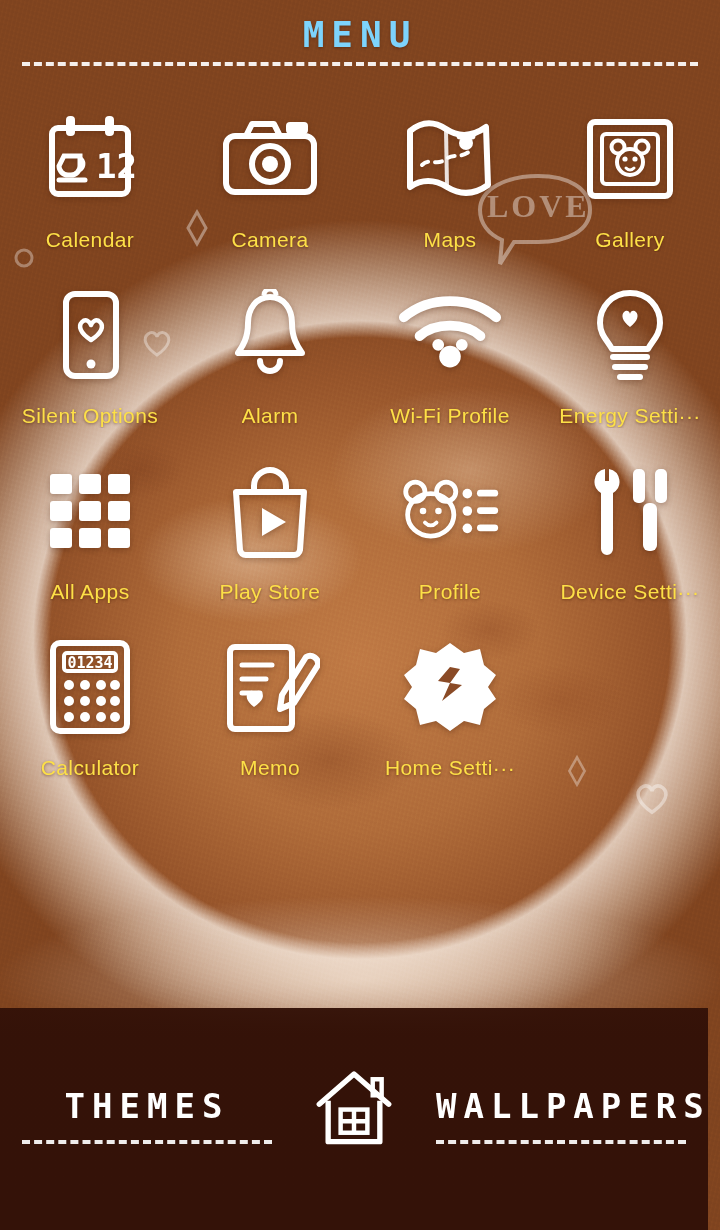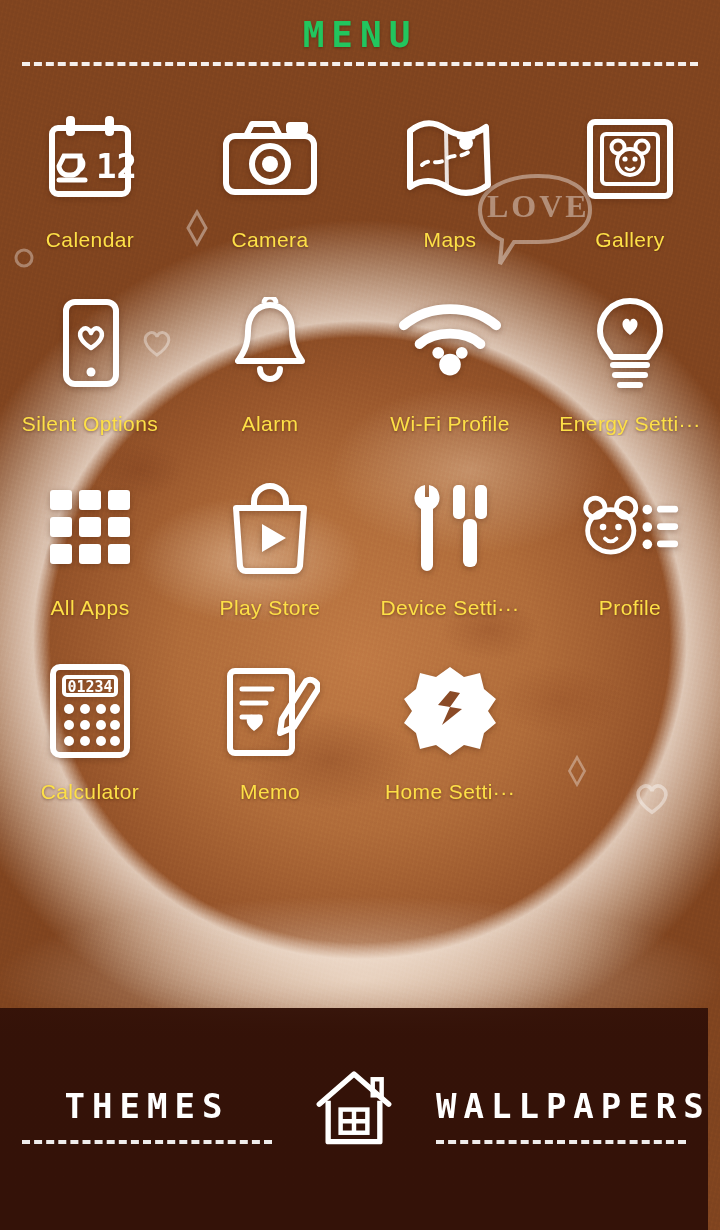--- a/index.html
+++ b/index.html
@@ -53,21 +53,21 @@
   #header {
     position: absolute;
     top: 0; left: 0; right: 0;
     height: 74px;
   }
   #menu-title {
     position: absolute;
     top: 14px;
     width: 100%;
     text-align: center;
-    color: #22c55e;
+    color: #7dd3fc;
     font-size: 36px;
     letter-spacing: 7px;
     font-family: "DejaVu Sans Mono", monospace;
     font-weight: bold;
     text-shadow: 0 1px 3px rgba(60,20,5,0.45);
   }
   .dashed-rule {
     position: absolute;
     left: 22px; right: 22px;
     height: 0;
@@ -76,21 +76,21 @@
   #header-rule { top: 62px; }
 
   
   #grid {
     position: absolute;
     top: 96px;
     left: 0;
     width: 720px;
     display: grid;
     grid-template-columns: repeat(4, 1fr);
-    row-gap: 12px;
+    row-gap: 4px;
   }
   .cell {
     height: 172px;
     display: flex;
     flex-direction: column;
     align-items: center;
     justify-content: flex-start;
     padding-top: 14px;
     box-sizing: border-box;
   }
@@ -325,32 +325,20 @@
 
   <div class="cell">
     <div class="icon-wrap">
       <svg width="92" height="94" viewBox="0 0 92 94">
         <path d="M12,28 h68 l-4,58 a6,6 0 0 1 -6,5 h-48 a6,6 0 0 1 -6,-5 Z" fill="none" stroke="#fff" stroke-width="6" stroke-linejoin="round"></path>
         <path d="M30,30 v-8 a16,16 0 0 1 32,0 v8" fill="none" stroke="#fff" stroke-width="6"></path>
         <path d="M38,44 l24,14 l-24,14 Z" fill="#fff"></path>
       </svg>
     </div>
     <div class="cell-label">Play Store</div>
-  </div>
-
-  <div class="cell">
-    <div class="icon-wrap">
-      <svg width="94" height="96" viewBox="0 0 94 96">
-        <path d="M22,6 a13,13 0 0 0 -4,24 l0,56 a6,6 0 0 0 12,0 l0,-56 a13,13 0 0 0 -4,-24 l0,12 h-4 Z" fill="#fff"></path>
-        <rect x="50" y="6" width="12" height="34" rx="5" fill="#fff"></rect>
-        <rect x="72" y="6" width="12" height="34" rx="5" fill="#fff"></rect>
-        <rect x="60" y="40" width="14" height="48" rx="6" fill="#fff"></rect>
-      </svg>
-    </div>
-    <div class="cell-label">Device Setti···</div>
   </div>
 
   <div class="cell">
     <div class="icon-wrap">
       <svg width="108" height="80" viewBox="0 0 108 80">
         <circle cx="18" cy="20" r="10" fill="none" stroke="#fff" stroke-width="5"></circle>
         <circle cx="50" cy="20" r="10" fill="none" stroke="#fff" stroke-width="5"></circle>
         <ellipse cx="34" cy="44" rx="24" ry="22" fill="none" stroke="#fff" stroke-width="5"></ellipse>
         <circle cx="26" cy="40" r="3.4" fill="#fff"></circle>
         <circle cx="42" cy="40" r="3.4" fill="#fff"></circle>
@@ -359,20 +347,32 @@
           <circle cx="72" cy="22" r="5"></circle>
           <circle cx="72" cy="40" r="5"></circle>
           <circle cx="72" cy="58" r="5"></circle>
           <rect x="82" y="18" width="22" height="7" rx="3.5"></rect>
           <rect x="82" y="36" width="22" height="7" rx="3.5"></rect>
           <rect x="82" y="54" width="22" height="7" rx="3.5"></rect>
         </g>
       </svg>
     </div>
     <div class="cell-label">Profile</div>
+  </div>
+
+  <div class="cell">
+    <div class="icon-wrap">
+      <svg width="94" height="96" viewBox="0 0 94 96">
+        <path d="M22,6 a13,13 0 0 0 -4,24 l0,56 a6,6 0 0 0 12,0 l0,-56 a13,13 0 0 0 -4,-24 l0,12 h-4 Z" fill="#fff"></path>
+        <rect x="50" y="6" width="12" height="34" rx="5" fill="#fff"></rect>
+        <rect x="72" y="6" width="12" height="34" rx="5" fill="#fff"></rect>
+        <rect x="60" y="40" width="14" height="48" rx="6" fill="#fff"></rect>
+      </svg>
+    </div>
+    <div class="cell-label">Device Setti···</div>
   </div>
 
   <div class="cell">
     <div class="icon-wrap">
       <svg width="86" height="96" viewBox="0 0 86 96">
         <rect x="6" y="4" width="74" height="88" rx="7" fill="none" stroke="#fff" stroke-width="6"></rect>
         <rect x="17" y="14" width="52" height="18" rx="3" fill="none" stroke="#fff" stroke-width="4"></rect>
         <text x="43" y="29" text-anchor="middle" font-family="DejaVu Sans Mono, monospace" font-size="15" font-weight="bold" fill="#fff">01234</text>
         <g fill="#fff">
           <circle cx="22" cy="46" r="5"></circle>

